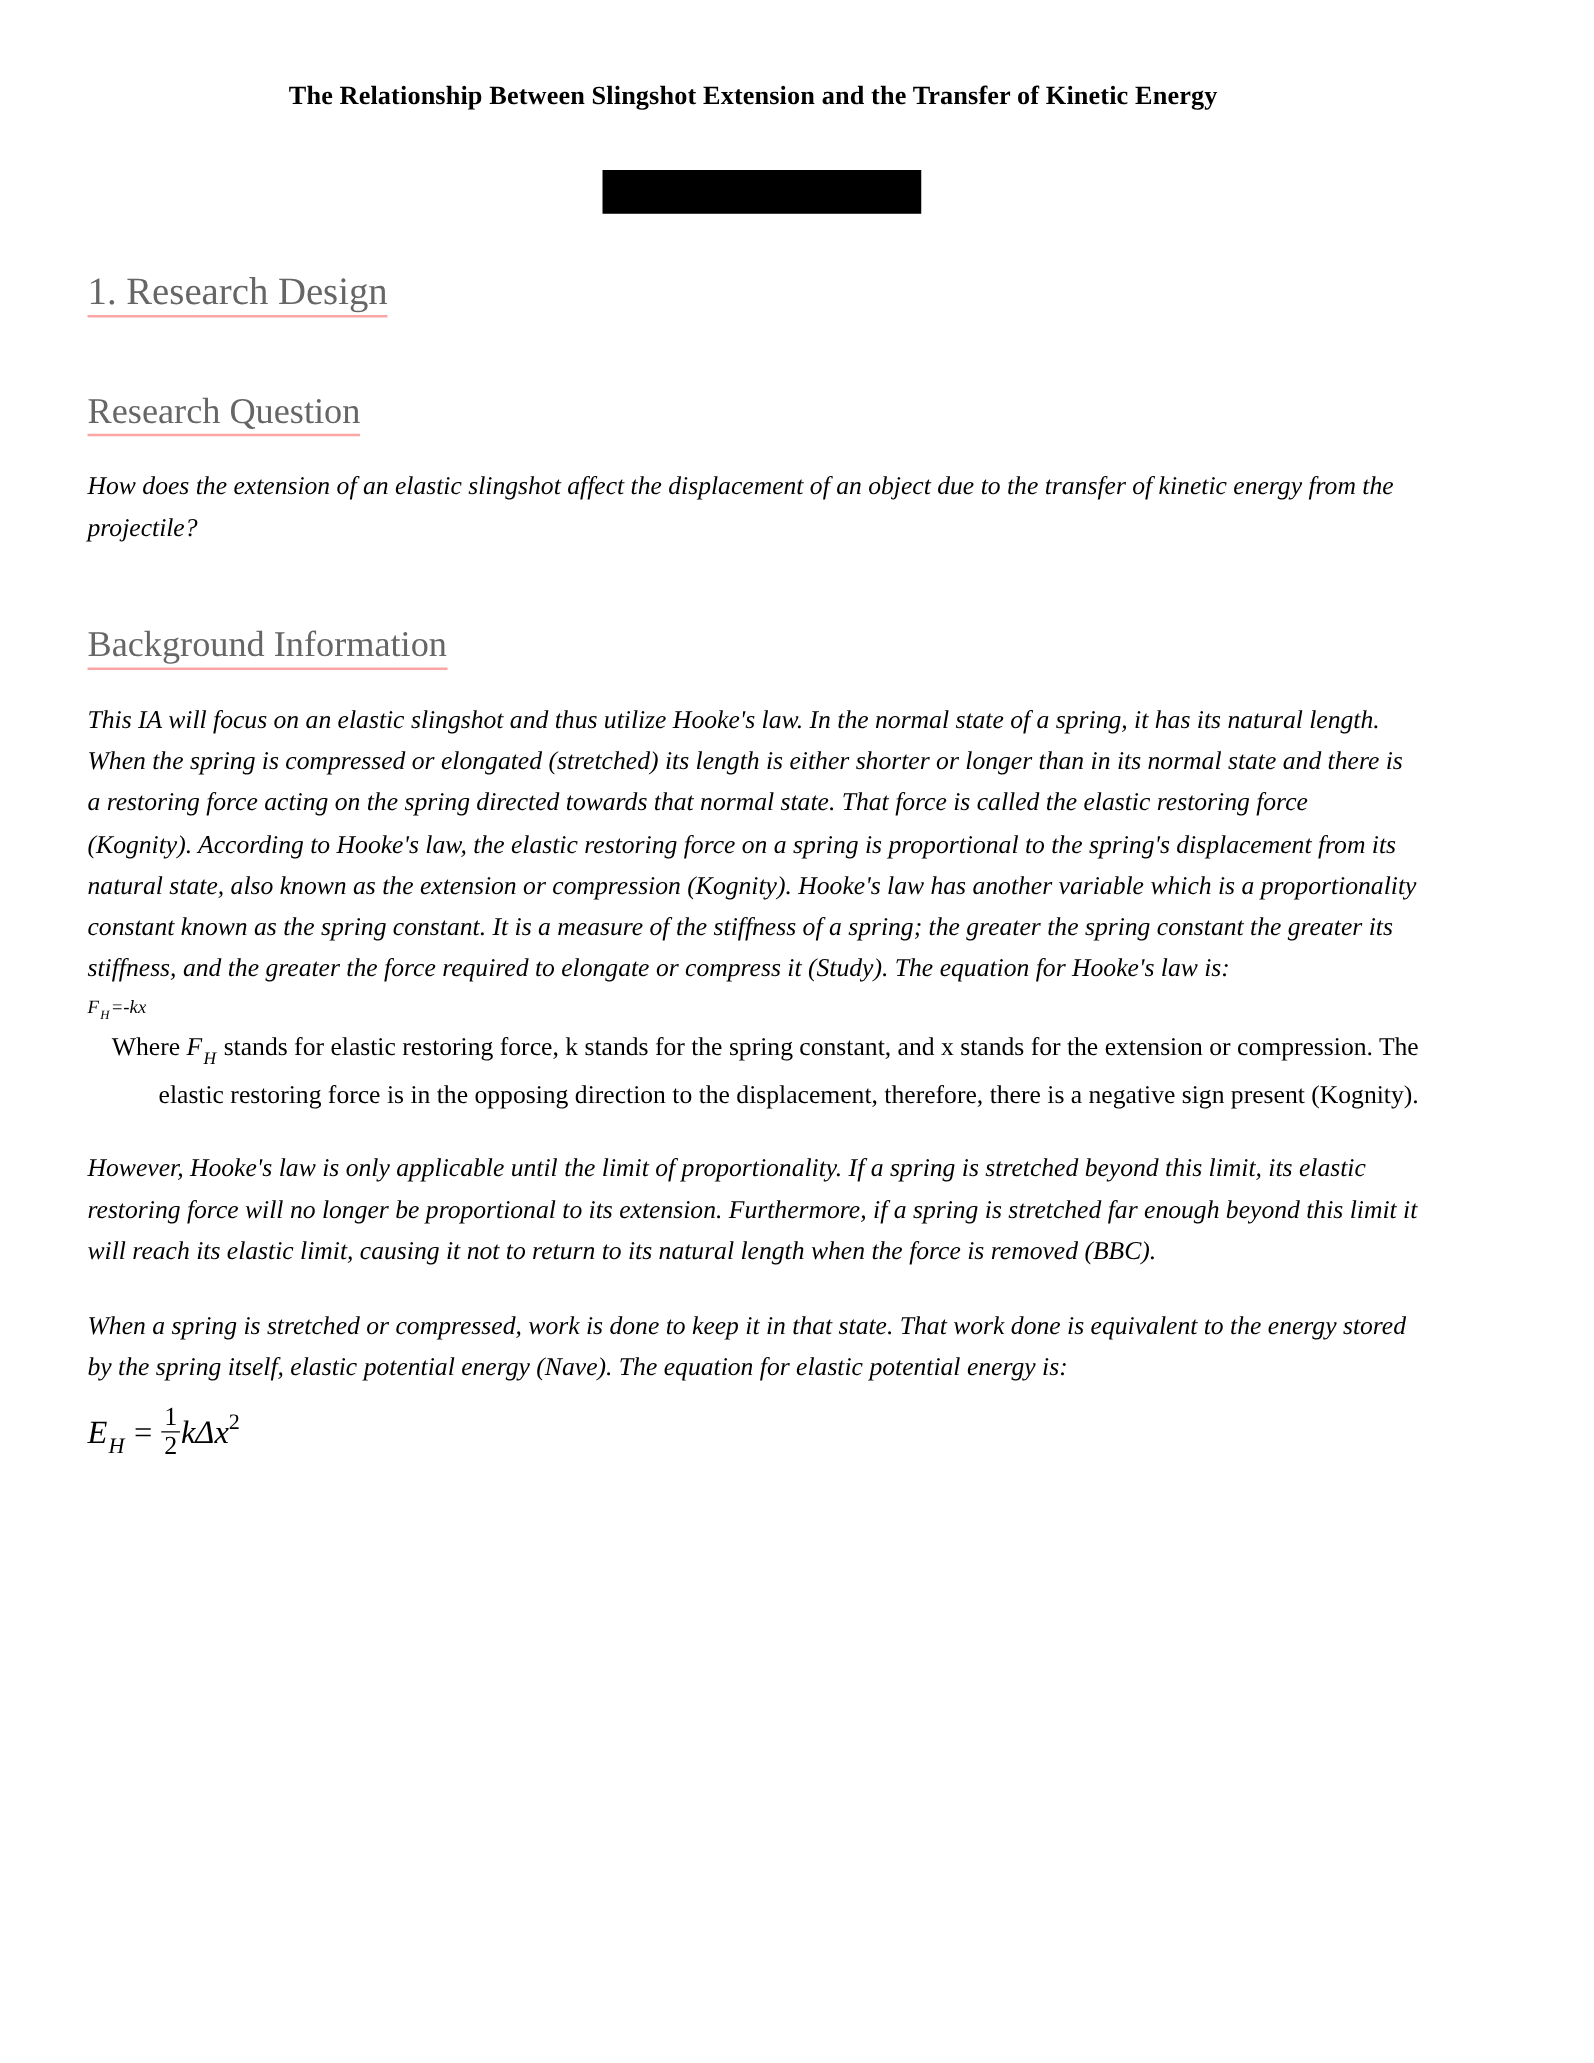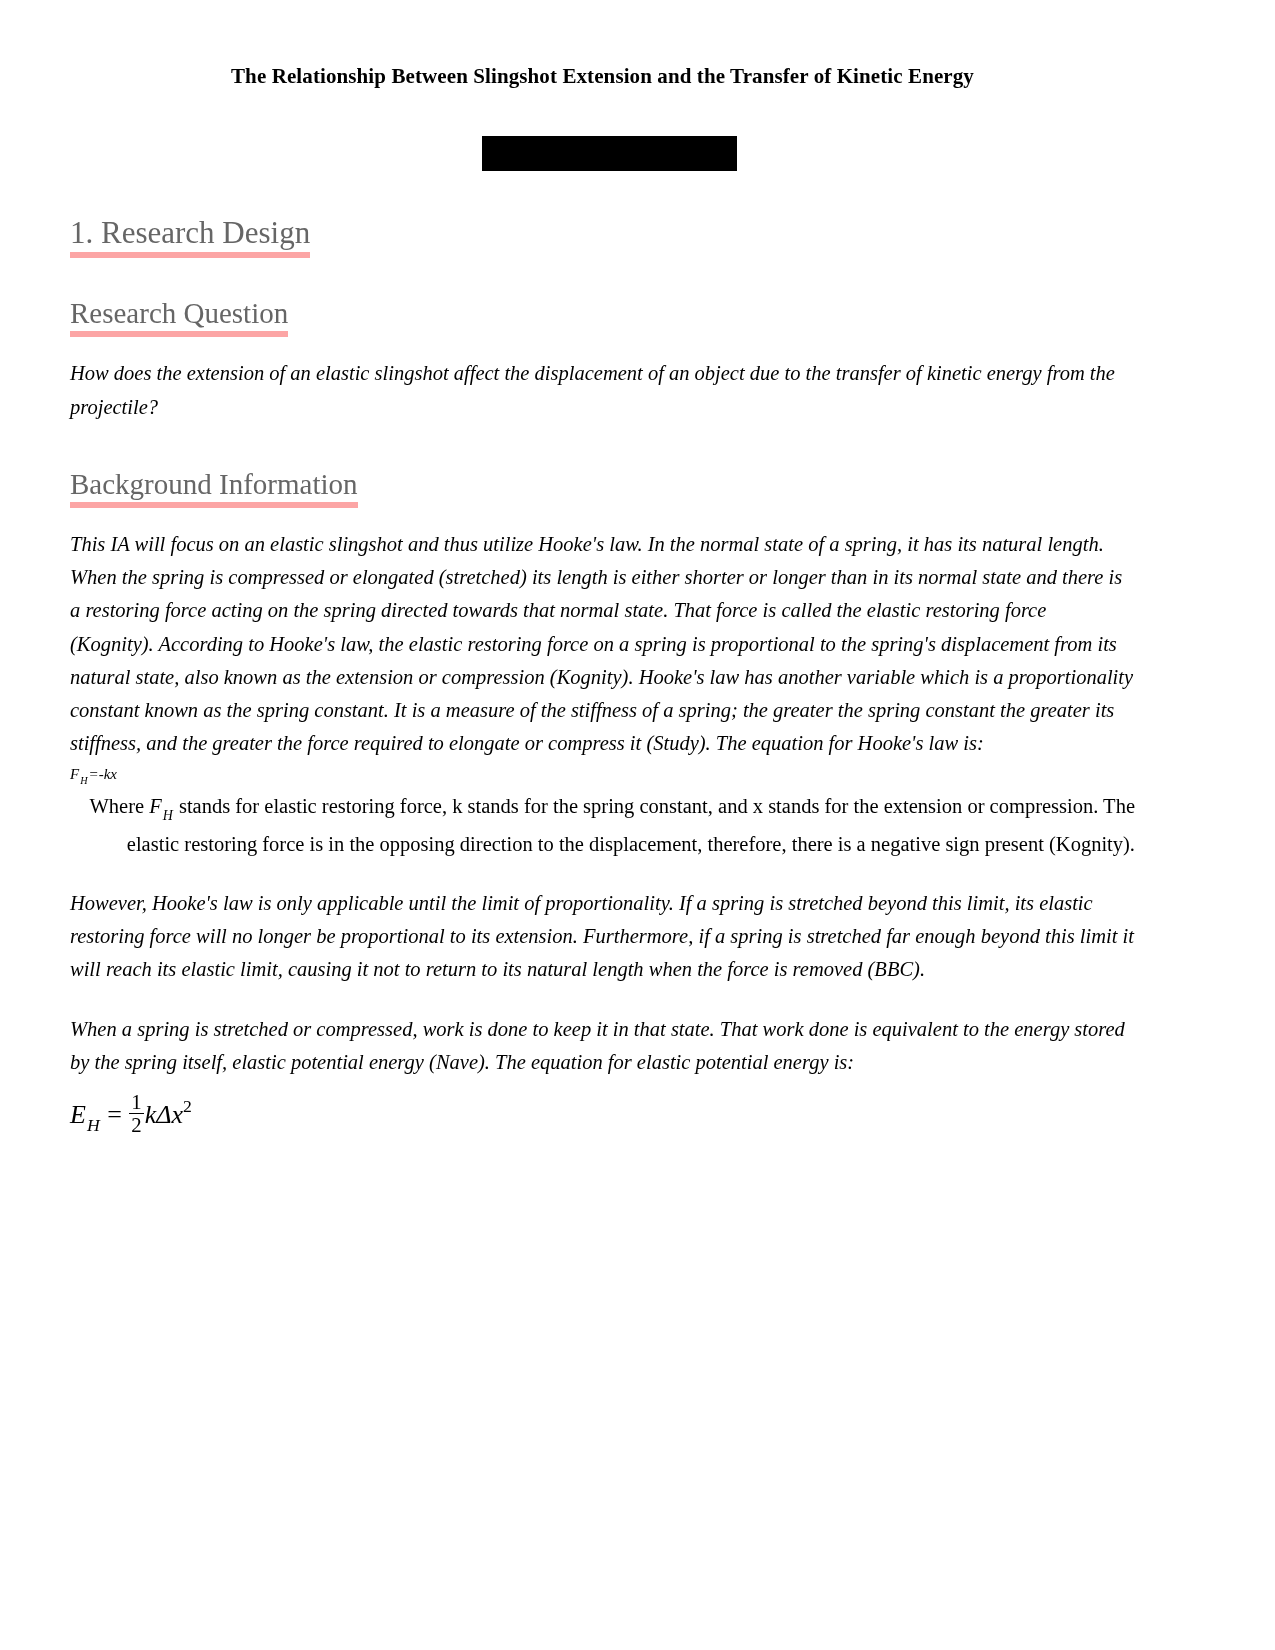--- a/index.html
+++ b/index.html
@@ -61,25 +61,25 @@
     margin: 0;
     padding: 0;
     line-height: 1.25;
   }
   h1.h-section {
     font-size: 31px;
     margin-top: 42px;
   }
   h2.h-sub {
     font-size: 29px;
-    margin-top: 42px;
+    margin-top: 58px;
   }
   .h-underline {
     display: inline;
-    border-bottom: 6px solid #fca5a5;
+    border-bottom: 2px solid #fca5a5;
     padding-bottom: 2px;
   }
 
   
   p.body-par {
     font-size: 20.5px;
     line-height: 1.62;
     margin: 26px 0 0 0;
     text-align: left;
     font-style: italic;

